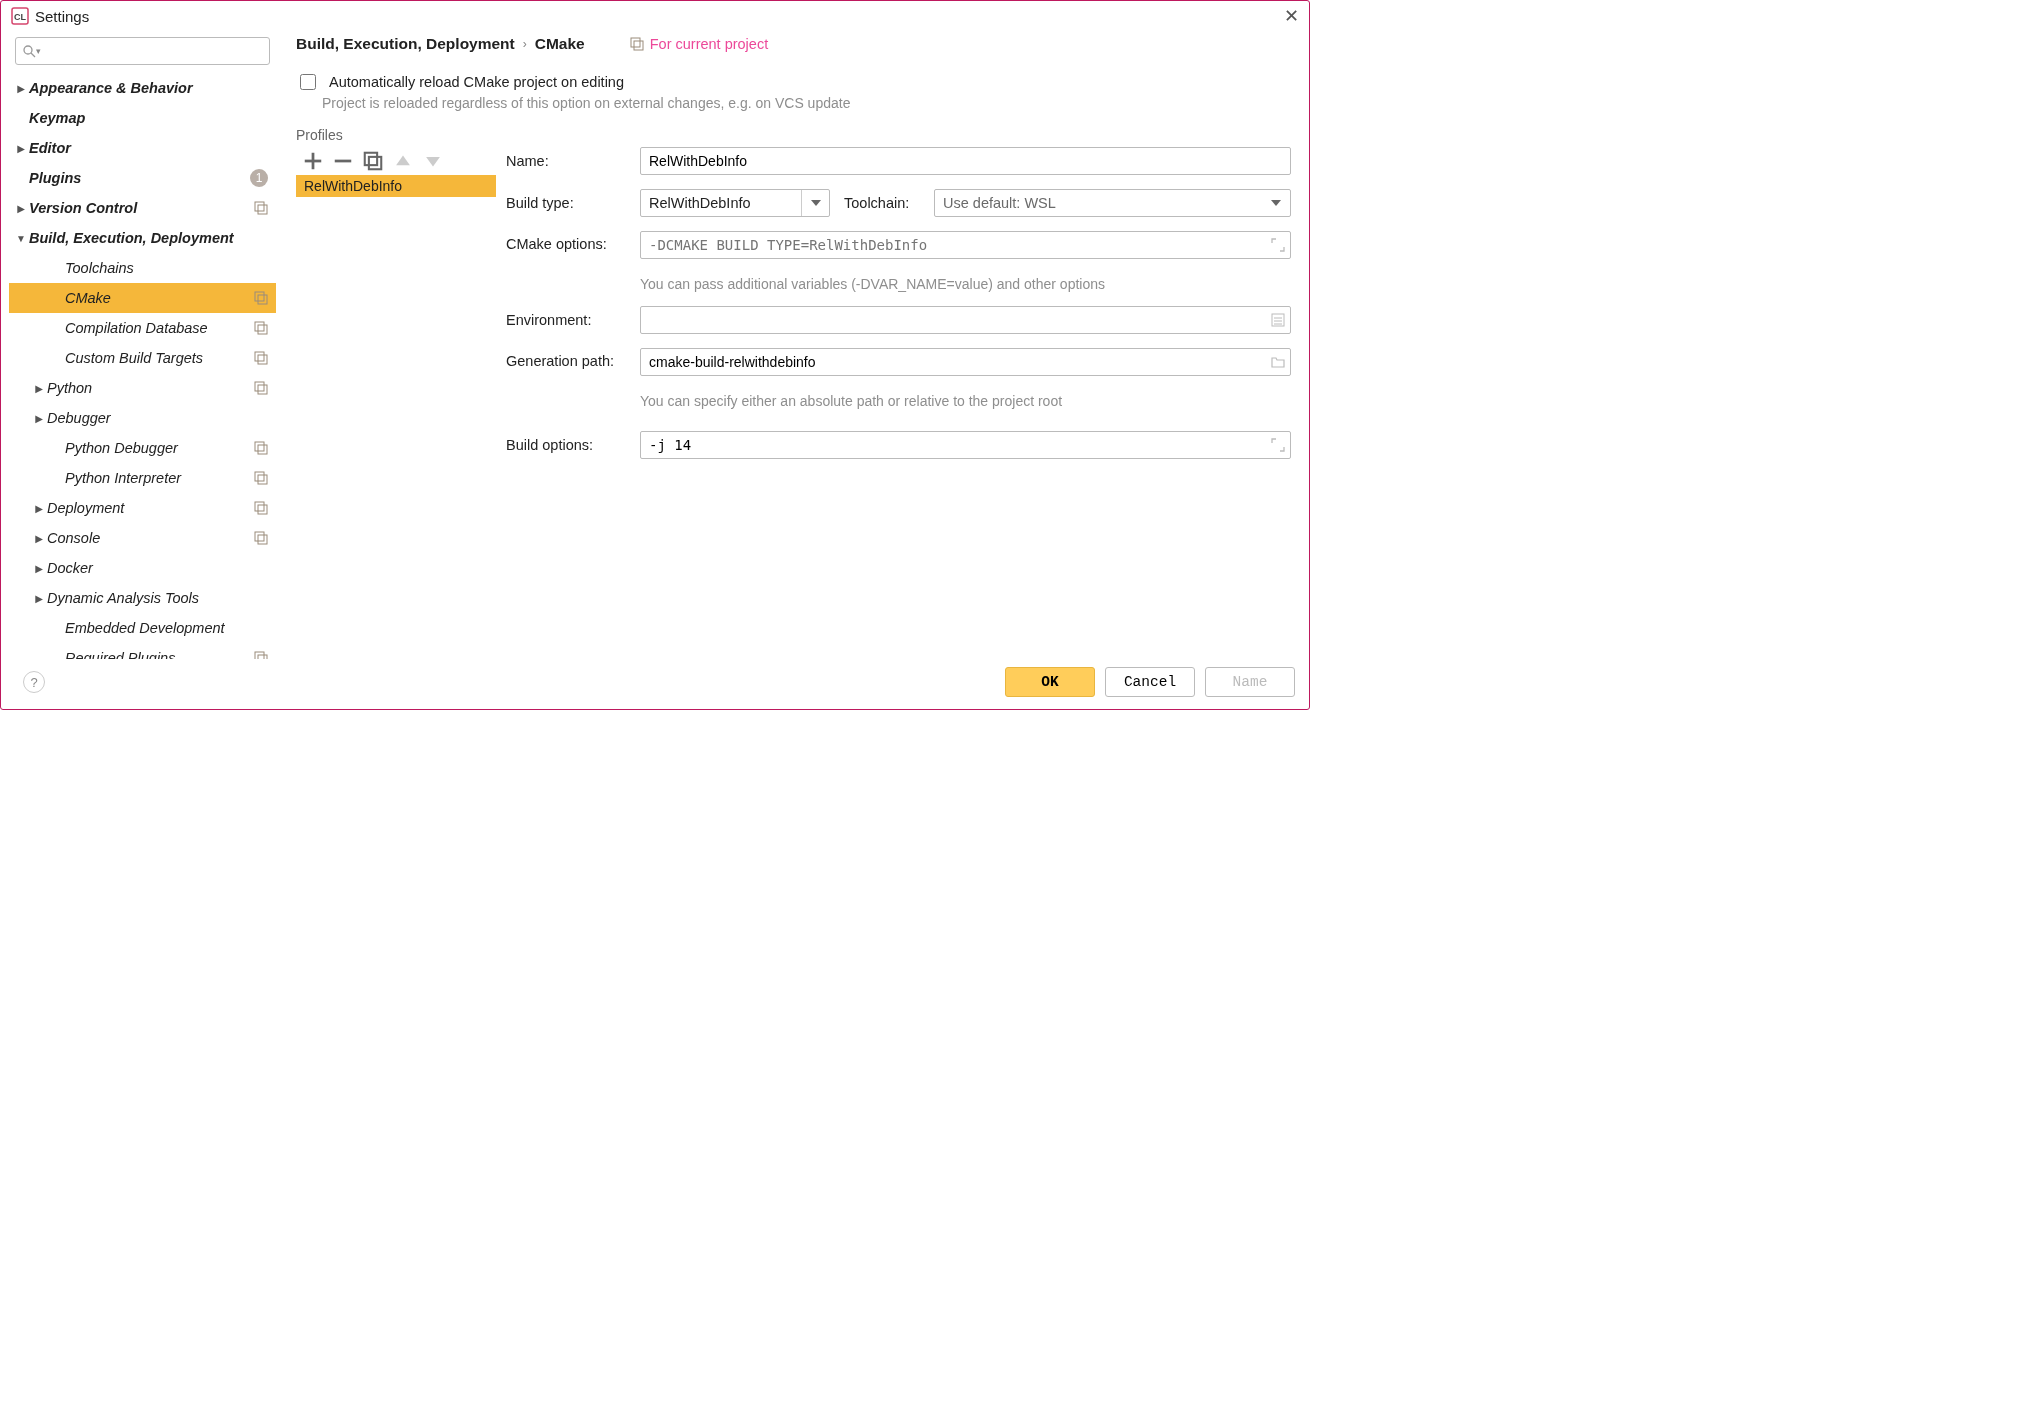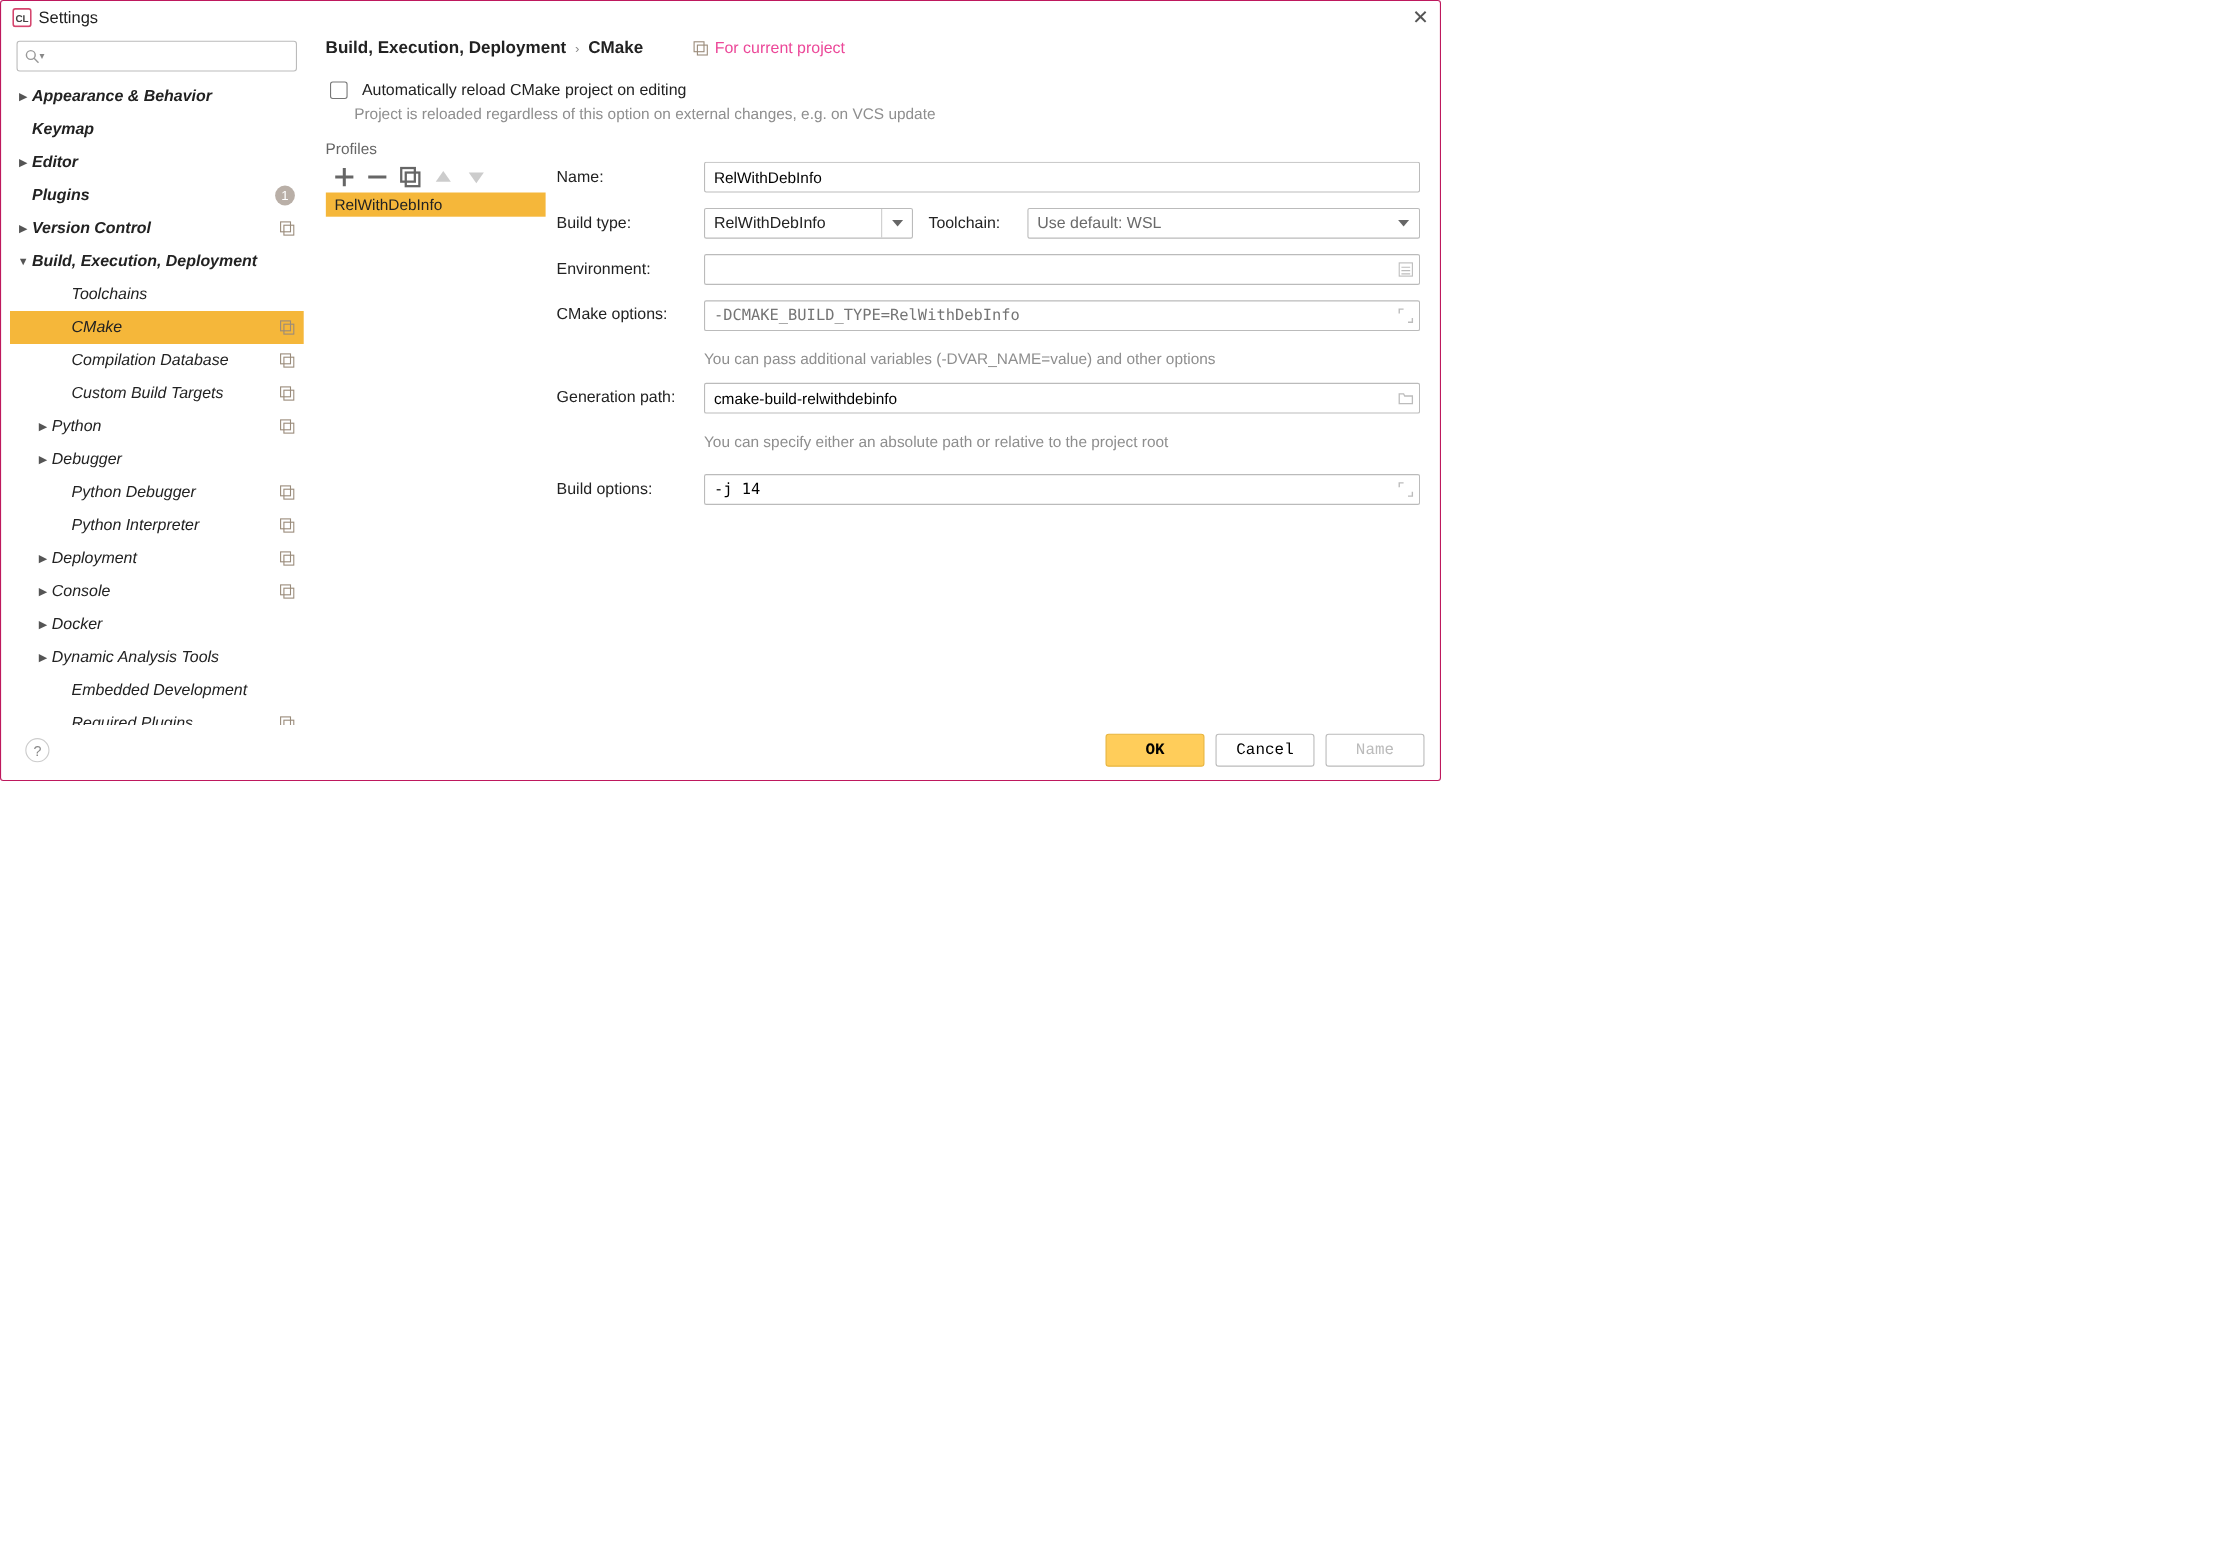--- a/index.html
+++ b/index.html
@@ -335,52 +335,52 @@
               <span class="sub-label">Toolchain:</span>
               <div class="select-like noborder">
                 <span class="val" style="color:#6a6a6a">Use default: WSL</span>
                 <span class="dd-btn">
                     <span class="dd-tri"></span>
                   </span>
               </div>
             </div>
           </div>
 
+          <div class="form-row" style="align-items:flex-start">
+            <span class="label" style="padding-top:5px">CMake options:</span>
+            <div class="field" style="flex-direction:column;align-items:stretch">
+              <div class="text-in-wrap">
+                <input class="text-in big placeholder" style="color: rgb(136, 136, 136);" placeholder="-DCMAKE_BUILD_TYPE=RelWithDebInfo">
+                <span class="expand-icon">
+                    <svg viewBox="0 0 14 14">
+                      <path d="M1 5 L1 1 L5 1 M9 13 L13 13 L13 9" fill="none" stroke="currentColor" stroke-width="1.3"></path>
+                    </svg>
+                  </span>
+              </div>
+              <div class="field-hint">You can pass additional variables (-DVAR_NAME=value) and other options</div>
+            </div>
+          </div>
+
           <div class="form-row">
             <span class="label">Environment:</span>
             <div class="field">
               <div class="text-in-wrap">
                 <input class="text-in" value="" style="">
                 <span class="expand-icon">
                     <svg viewBox="0 0 14 14">
                       <rect x="1" y="1" width="12" height="12" fill="none" stroke="currentColor" stroke-width="1"></rect>
                       <line x1="3" y1="5" x2="11" y2="5" stroke="currentColor"></line>
                       <line x1="3" y1="8" x2="11" y2="8" stroke="currentColor"></line>
                       <line x1="3" y1="11" x2="11" y2="11" stroke="currentColor"></line>
                     </svg>
                   </span>
               </div>
             </div>
           </div>
 
-          <div class="form-row" style="align-items:flex-start">
-            <span class="label" style="padding-top:5px">CMake options:</span>
-            <div class="field" style="flex-direction:column;align-items:stretch">
-              <div class="text-in-wrap">
-                <input class="text-in big placeholder" style="color: rgb(136, 136, 136);" placeholder="-DCMAKE_BUILD_TYPE=RelWithDebInfo">
-                <span class="expand-icon">
-                    <svg viewBox="0 0 14 14">
-                      <path d="M1 5 L1 1 L5 1 M9 13 L13 13 L13 9" fill="none" stroke="currentColor" stroke-width="1.3"></path>
-                    </svg>
-                  </span>
-              </div>
-              <div class="field-hint">You can pass additional variables (-DVAR_NAME=value) and other options</div>
-            </div>
-          </div>
-
           <div class="form-row" style="align-items:flex-start;">
             <span class="label" style="padding-top:5px">Generation path:</span>
             <div class="field" style="flex-direction:column;align-items:stretch">
               <div class="text-in-wrap">
                 <input class="text-in" value="cmake-build-relwithdebinfo" style="">
                 <span class="expand-icon">
                     <svg viewBox="0 0 14 14">
                       <path d="M1 3 L5 3 L6 5 L13 5 L13 12 L1 12 Z" fill="none" stroke="currentColor" stroke-width="1.2"></path>
                     </svg>
                   </span>

